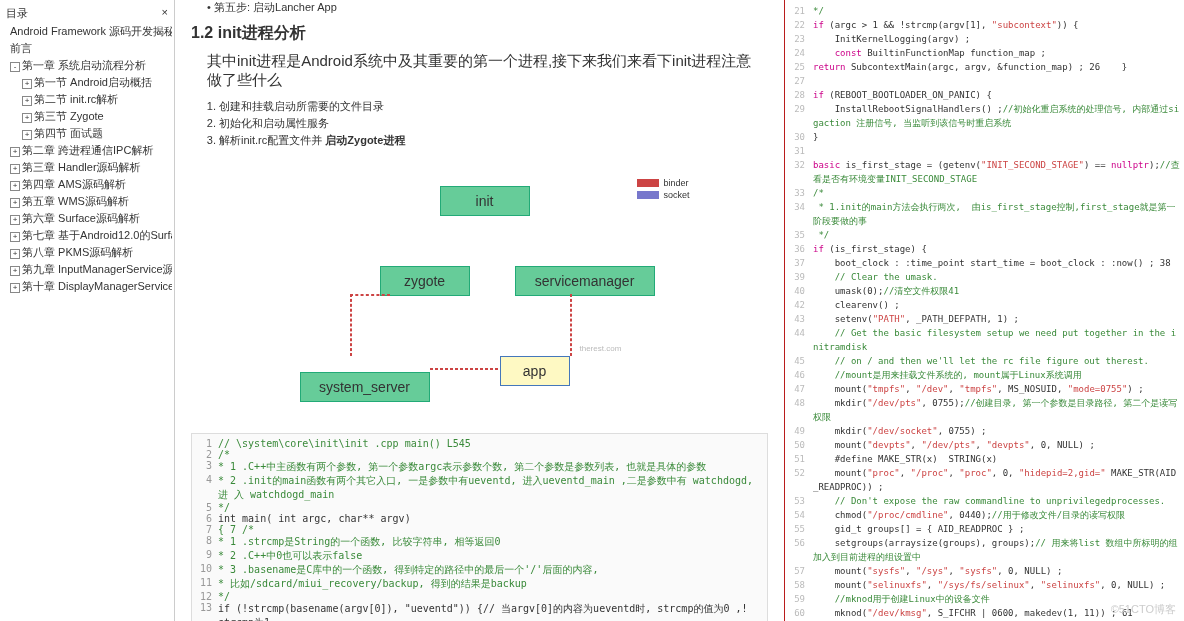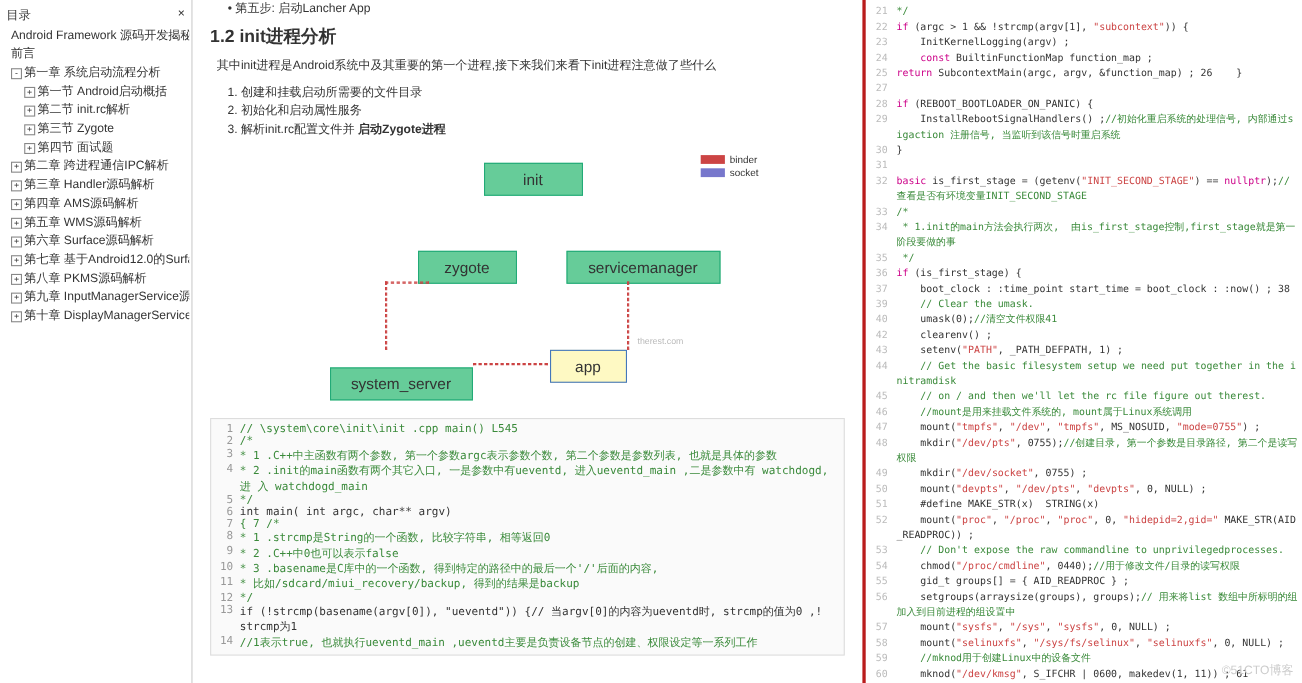--- a/index.html
+++ b/index.html
@@ -8,35 +8,35 @@
 #sidebar .title{display:flex;justify-content:space-between;padding:2px 4px}
 #sidebar .close{cursor:pointer}
 .tree{list-style:none}
 .tree li{padding:1px 0 1px 4px;white-space:nowrap;overflow:hidden}
 .tree .l1{padding-left:8px}
 .tree .l2{padding-left:20px}
 .tree .exp{display:inline-block;width:10px;height:10px;border:1px solid #888;font-size:8px;line-height:8px;text-align:center;margin-right:2px;cursor:pointer}
 #main{flex:1;padding:0 16px;overflow:hidden}
 #main .top-note{padding-left:16px;font-size:11px}
 #main h2{font-size:16px;font-weight:bold;margin:8px 0}
-#main .intro{font-size:11px;margin:8px 6px}
+#main .intro{font-size:15px;margin:8px 16px}
 #main ol{margin-left:28px;font-size:11px}
 #main ol li{padding:1px 0}
-.diagram{position:relative;height:230px;margin:12px auto;width:380px}
+.diagram{position:relative;height:230px;margin:27px auto;width:380px}
 .box{position:absolute;border:1px solid #2a7;background:#6c9;display:flex;align-items:center;justify-content:center;font-size:14px;padding:6px 16px;border-radius:0}
 .box.blue{background:#fef9c3;border-color:#47b}
 .legend{position:absolute;right:-20px;top:0;font-size:9px}
 .legend div{display:flex;align-items:center;margin:2px 0}
 .legend span.sw{width:22px;height:8px;margin-right:4px}
 .dashed{position:absolute;border:1px dashed #c44}
 .codeblock{border:1px solid #ddd;background:#fafafa;font-family:Consolas,monospace;font-size:10px;padding:4px;margin-top:6px}
 .codeblock .row{display:flex}
 .codeblock .ln{width:22px;text-align:right;color:#999;padding-right:6px;flex-shrink:0}
 .codeblock .cmt{color:#3a8a3a}
-#right{width:400px;border-left:3px solid #b91c1c;padding:4px;font-family:Consolas,monospace;font-size:9px;overflow:hidden}
+#right{width:400px;border-left:1px solid #b91c1c;padding:4px;font-family:Consolas,monospace;font-size:9px;overflow:hidden}
 #right .row{display:flex;line-height:14px}
 #right .ln{width:24px;text-align:right;color:#bbb;padding-right:8px;flex-shrink:0}
 #right .code{white-space:pre-wrap;word-break:break-all}
 .c-cmt{color:#3a8a3a}
 .c-kw{color:#c08}
 .c-str{color:#c44}
 .watermark{position:absolute;right:8px;bottom:4px;color:#ccc;font-size:11px}
 </style>
 </head>
 <body>

